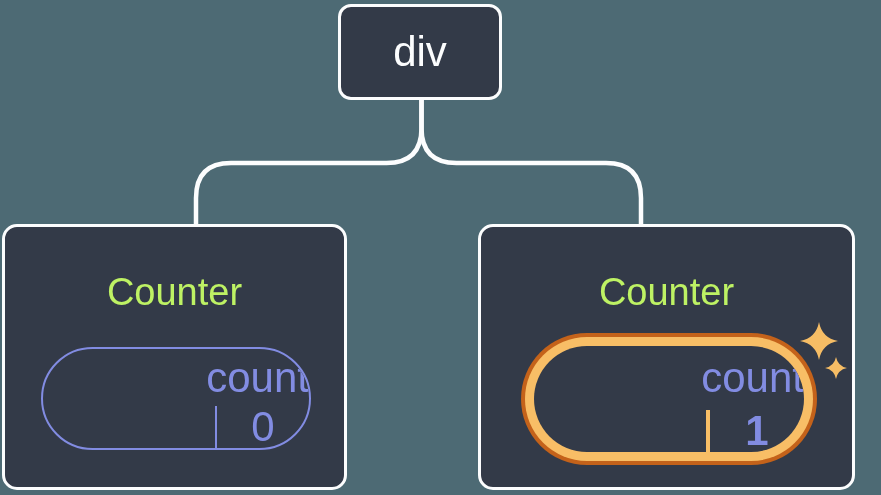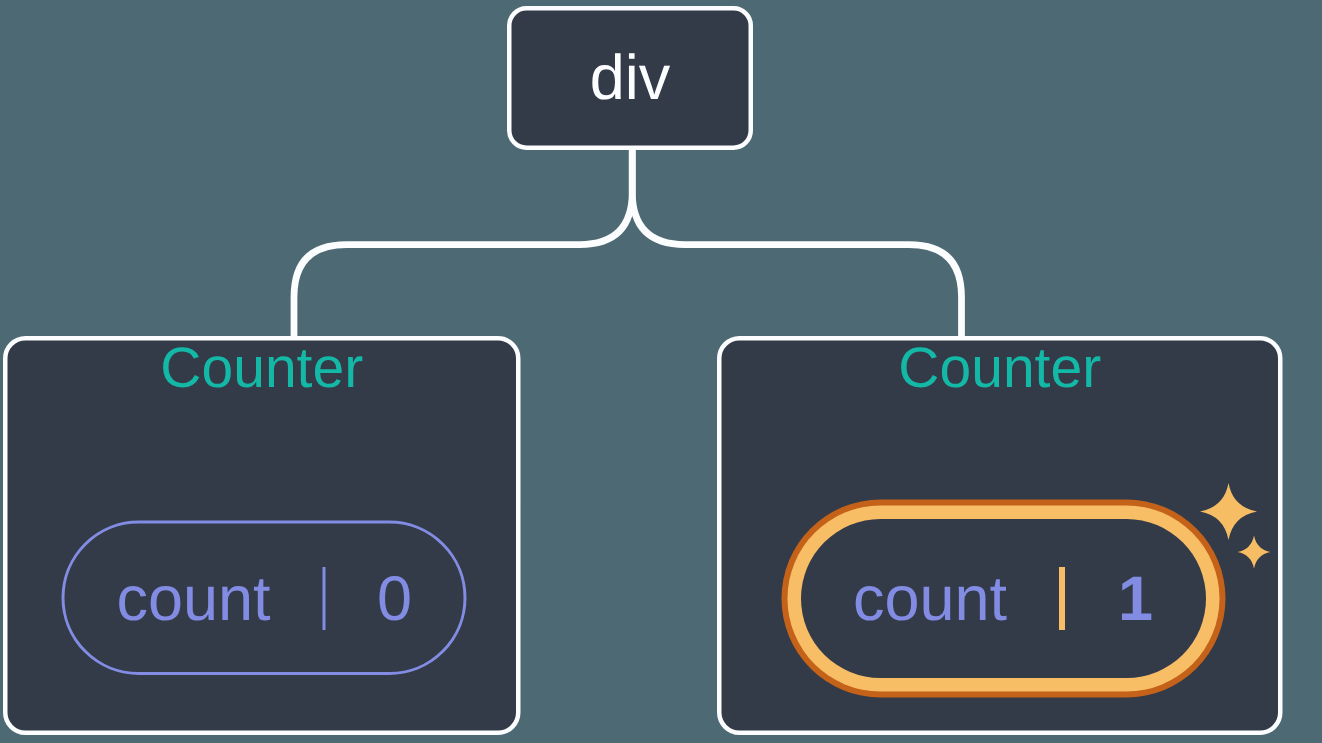--- a/index.html
+++ b/index.html
@@ -16,28 +16,29 @@
   }
   .node-root-label{color:#fcfdfe;font-size:42px;line-height:1;}
 
   .card{
     position:absolute;top:224px;height:266px;box-sizing:border-box;
     background:#333a48;border:3.5px solid #fcfdfe;border-radius:15px;
   }
   .card.left{left:2px;width:345px;}
   .card.right{left:478px;width:377px;}
   .card-title{
-    text-align:center;color:#14b8a6;
+    margin-top:46px;text-align:center;color:#bef264;
     font-size:38px;font-weight:500;line-height:1;
   }
 
   
   .pill{
-    box-sizing:border-box;border-radius:999px;display:flex;align-items:center;
+    box-sizing:border-box;border-radius:999px;display:flex;align-items:flex-end;
     overflow:hidden;
+    flex-direction:column;
   }
   .pill-plain{
     position:absolute;left:36px;top:120px;width:270px;height:103px;
     border:2.5px solid #828ce2;color:#828ce2;
   }
   .pill-key{
     flex:1;display:flex;align-items:center;justify-content:center;
     font-size:42px;line-height:1;
   }
   .pill-val{

